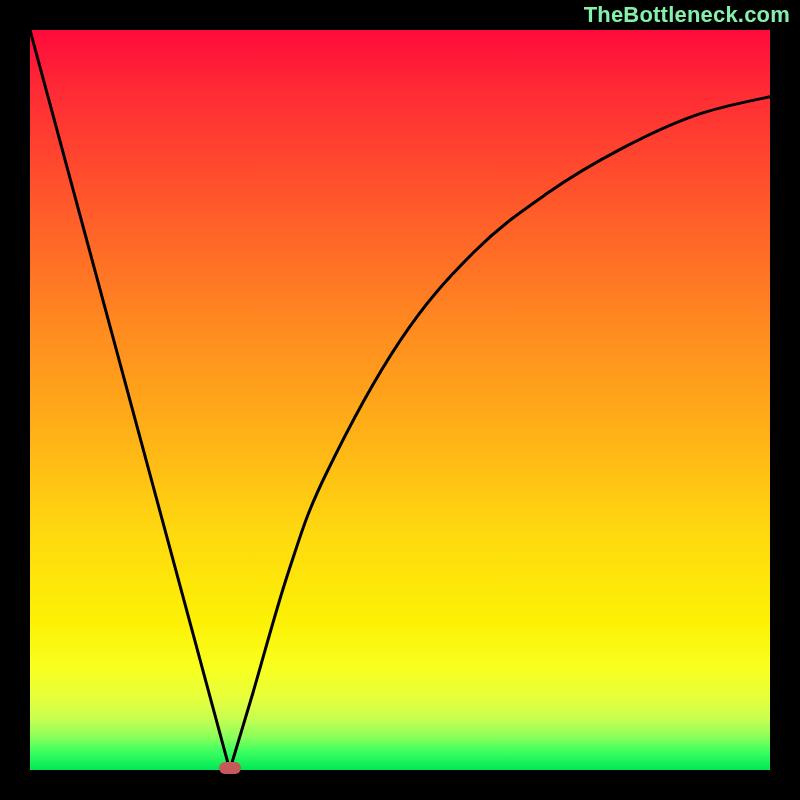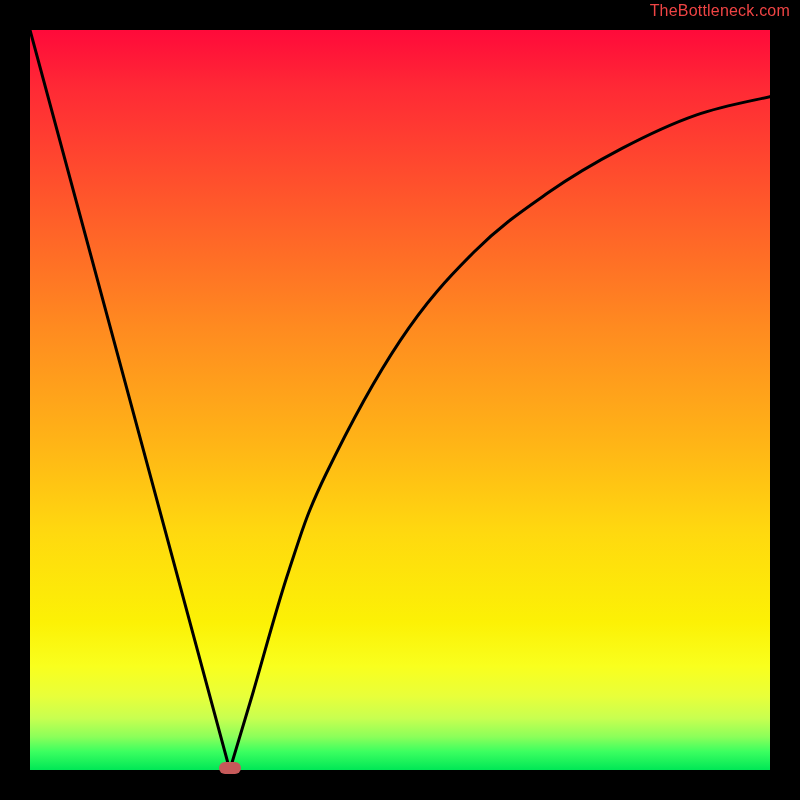--- a/index.html
+++ b/index.html
@@ -37,24 +37,24 @@
       #c8ff50 93%,
       #8cff5a 95.5%,
       #3cff60 97.5%,
       #00e756 100%
     );
   }
   .watermark {
     position: absolute;
     top: 2px;
     right: 10px;
-    color: #ef4444;
-    font-size: 16px;
+    color: #86efac;
+    font-size: 22px;
     letter-spacing: 0.2px;
-    font-weight: 400;
+    font-weight: 700;
     user-select: none;
   }
   svg.curve {
     position: absolute;
     left: 0;
     top: 0;
     width: 740px;
     height: 740px;
   }
   .marker {

